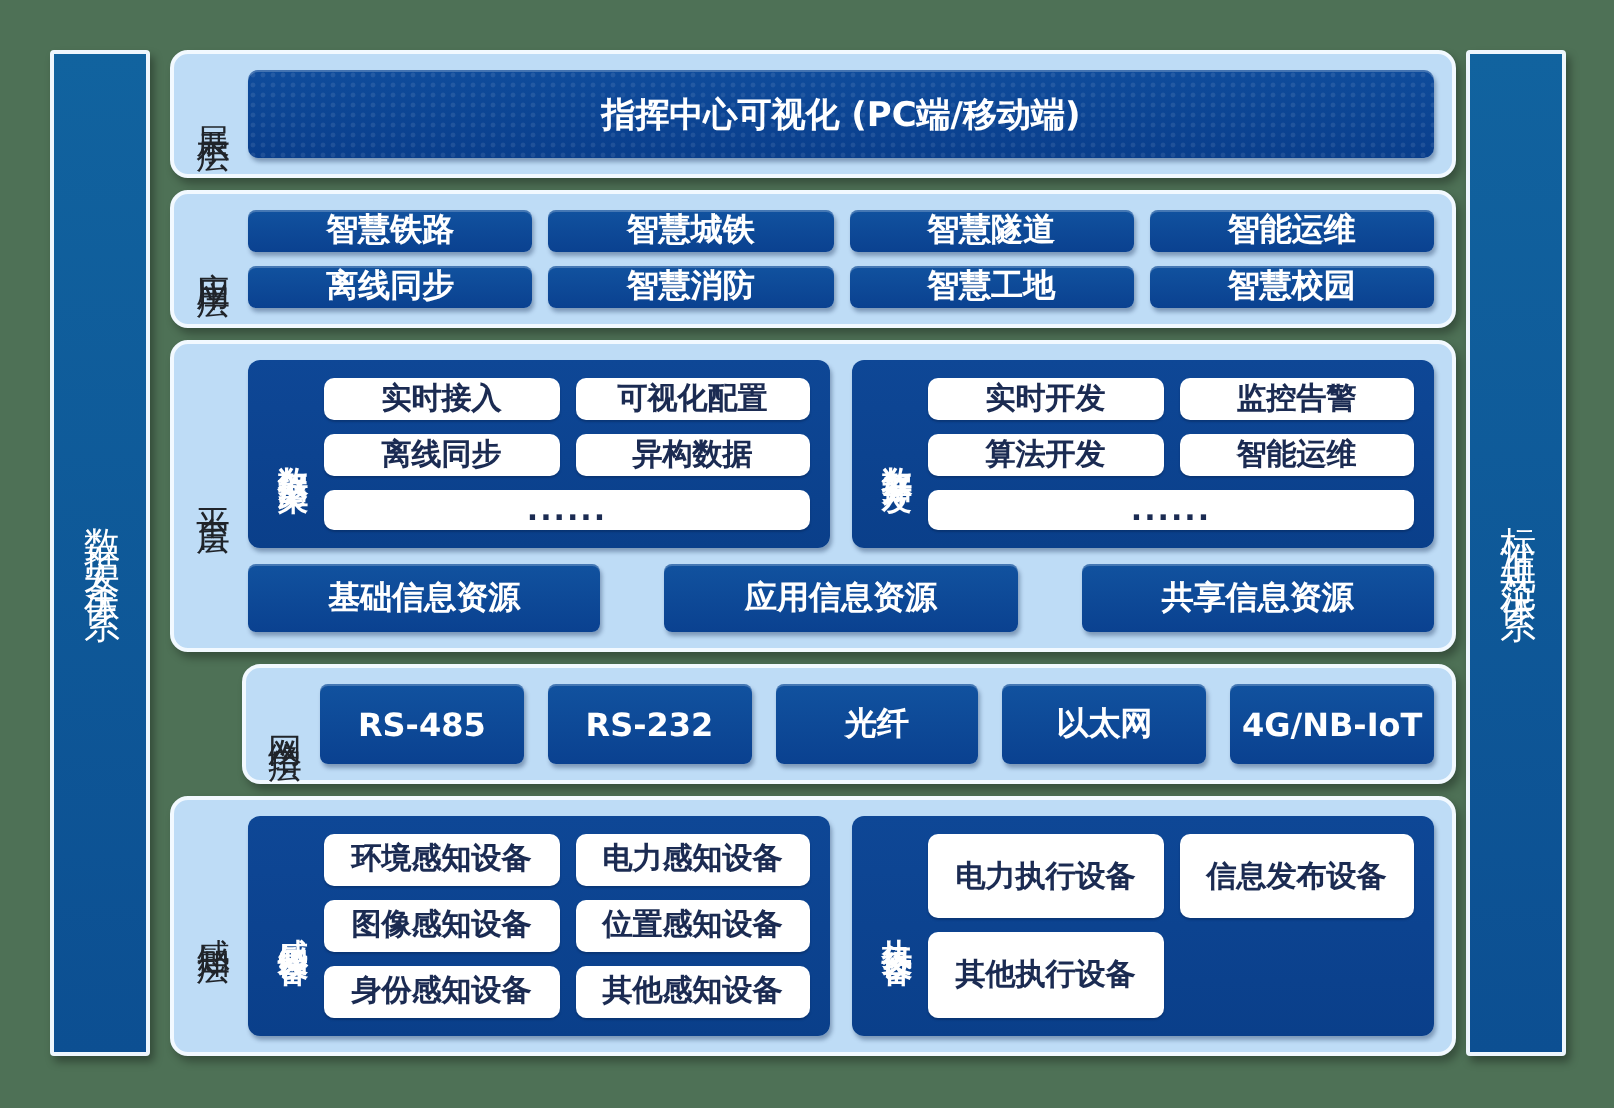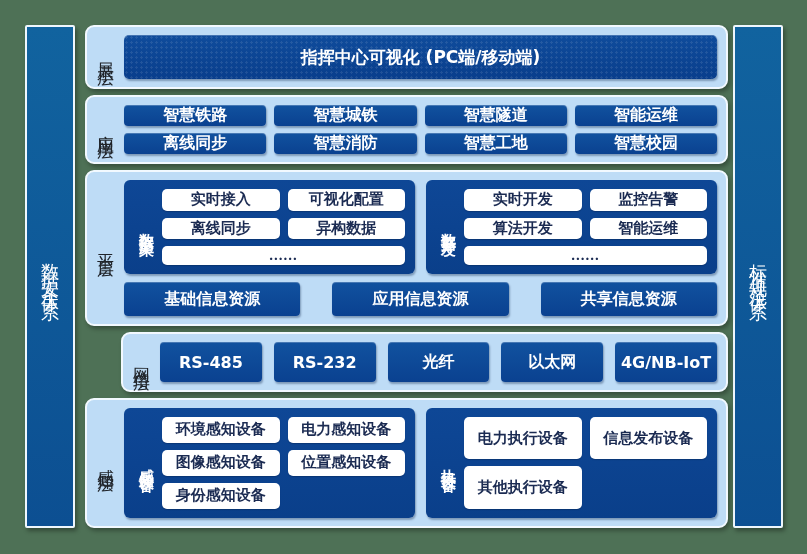--- a/index.html
+++ b/index.html
@@ -65,21 +65,21 @@
     height:100%; font-size:17px; border-radius:5px;
     background-image:radial-gradient(rgba(255,255,255,.09) 1px, rgba(0,0,0,0) 1.4px),
                      linear-gradient(180deg,#0f4c9c 0%,#093e8c 100%);
     background-size:5px 5px,100% 100%;
   }
 
   .grid-app { flex:1; display:grid; grid-template-columns:repeat(4,1fr); gap:7px 8px; }
   .grid-net { flex:1; display:grid; grid-template-columns:repeat(5,1fr); gap:12px; }
 
   
-  .group-row { flex:1; display:flex; gap:11px;font-family:Liberation Serif, serif; }
+  .group-row { flex:1; display:flex; gap:11px; }
   .group {
     flex:1; border-radius:6px; padding:9px 10px 9px 6px;
     background:linear-gradient(180deg,#0e4796 0%,#0a3f8a 100%);
     box-shadow:1px 2px 2px rgba(6,30,70,.35);
     display:flex;
   }
   .group-label {
     flex:0 0 32px; display:flex; align-items:center; justify-content:center;
     color:#ffffff; font-weight:bold;
   }
@@ -207,20 +207,21 @@
           <div class="group">
             <div class="group-label">
               <div class="vtext">感知设备</div>
             </div>
             <div class="group-grid">
               <div class="whbtn">环境感知设备</div>
               <div class="whbtn">电力感知设备</div>
               <div class="whbtn">图像感知设备</div>
               <div class="whbtn">位置感知设备</div>
               <div class="whbtn">身份感知设备</div>
+              <div class="whbtn">其他感知设备</div>
             </div>
           </div>
 
           <div class="group">
             <div class="group-label">
               <div class="vtext">执行设备</div>
             </div>
             <div class="group-grid">
               <div class="whbtn">电力执行设备</div>
               <div class="whbtn">信息发布设备</div>

